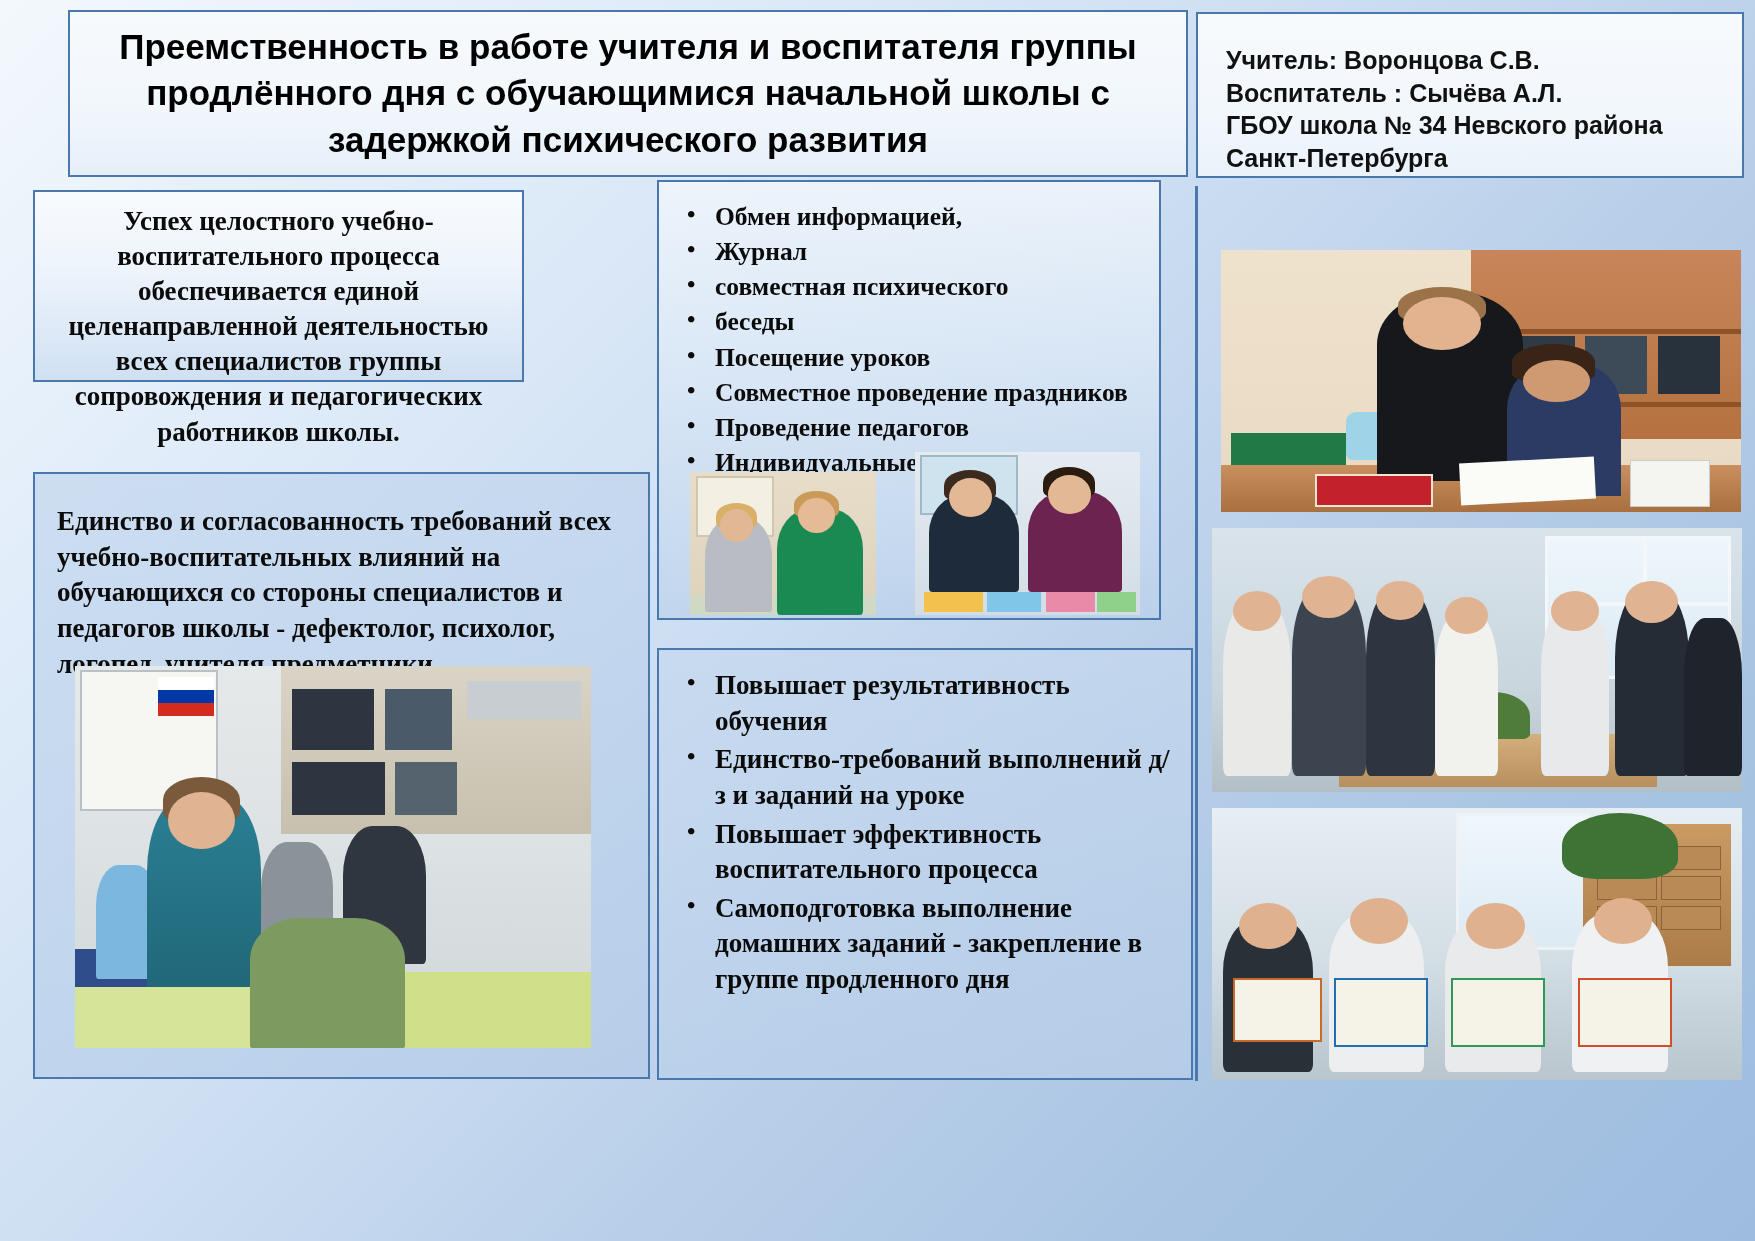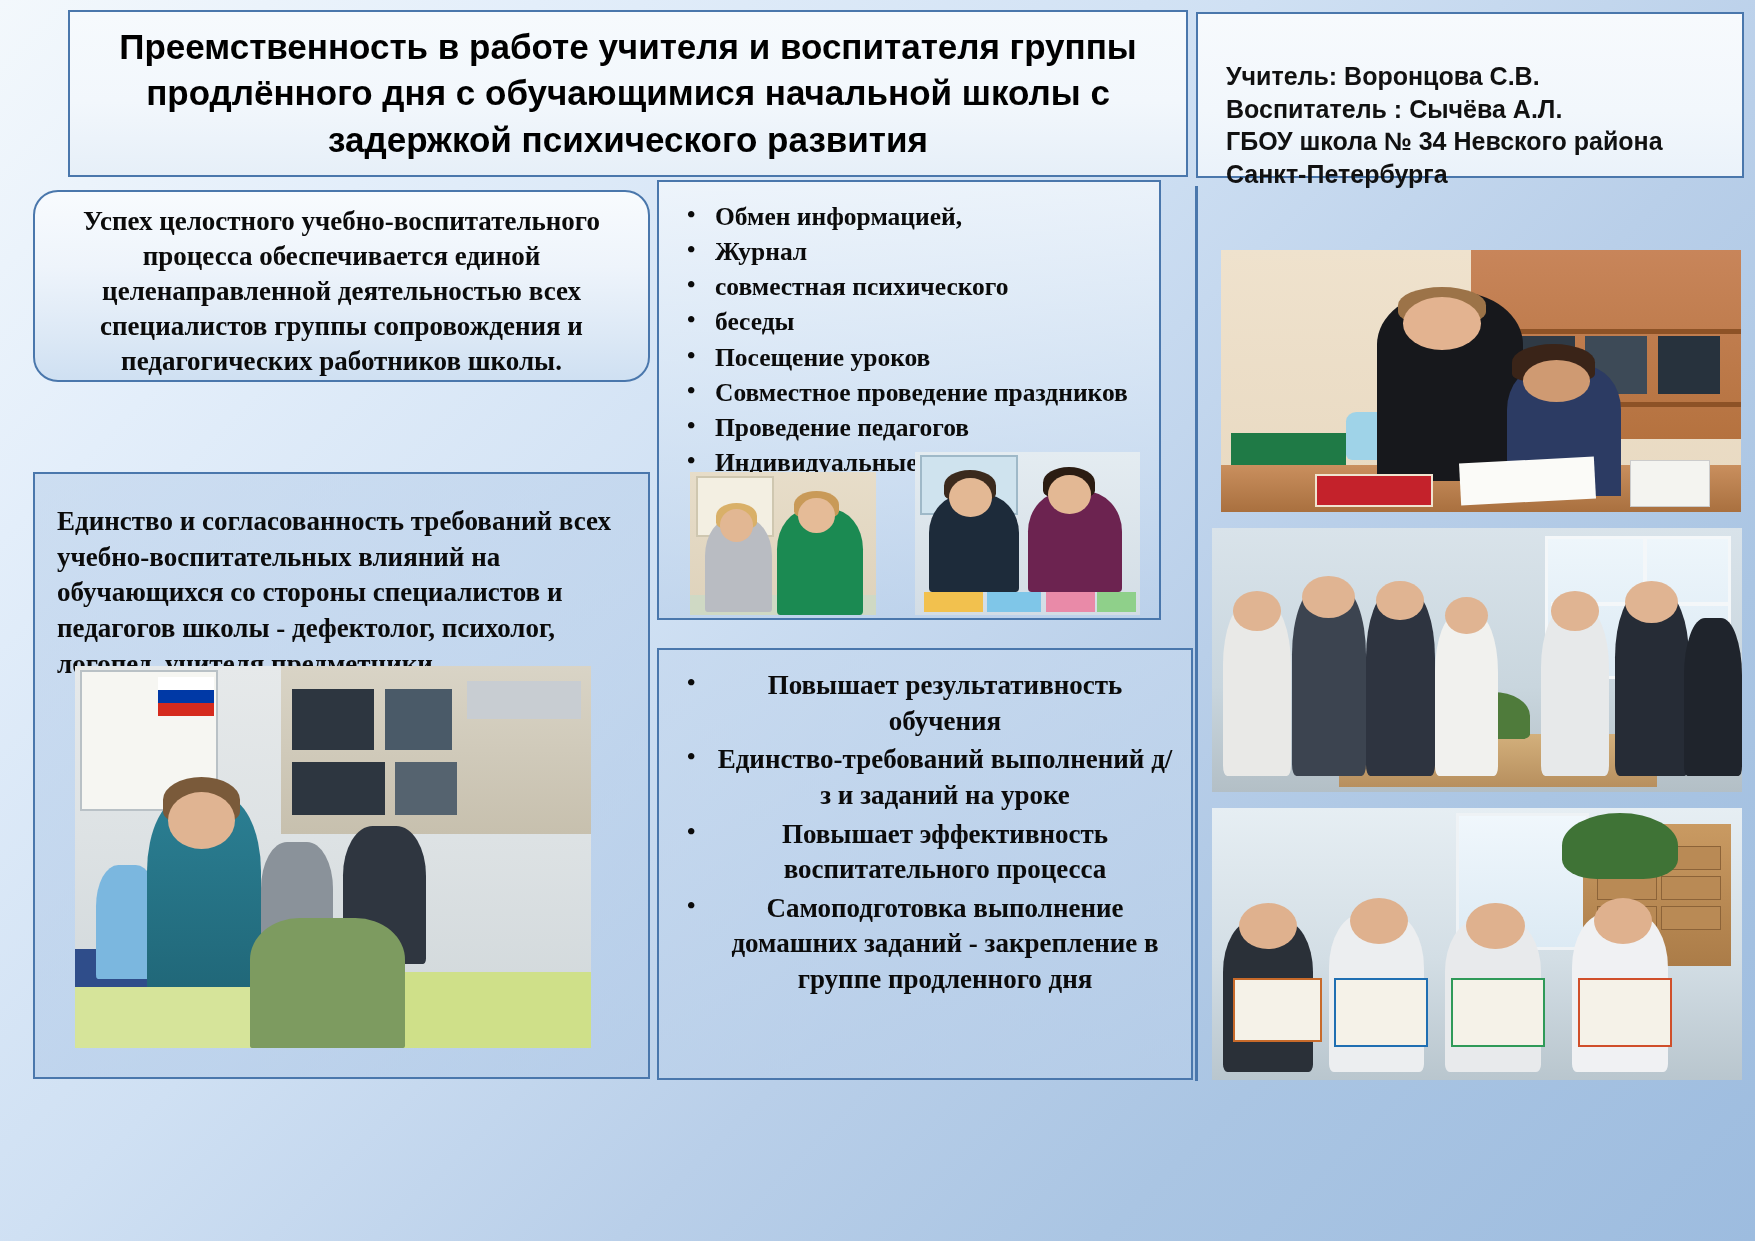--- a/index.html
+++ b/index.html
@@ -58,32 +58,30 @@
     background: linear-gradient(180deg, #f7fafd 0%, #f2f7fc 60%, #eaf2fa 100%);
     padding: 30px 0 0 28px;
   }
   .author-text {
     font-family: "Liberation Sans", "DejaVu Sans", sans-serif;
     font-weight: bold;
     font-size: 25px;
     line-height: 1.30;
     color: #111111;
     white-space: pre-line;
-    margin-top: 16px;
   }
 
   
   .lbox1 {
     left: 33px;
     top: 190px;
-    width: 617px;
+    width: 491px;
     height: 192px;
     background: linear-gradient(180deg, #f8fbfe 0%, #eef4fb 40%, #dde9f6 75%, #cfe0f2 100%);
     padding: 12px 14px 13px 14px;
-    border-radius: 25px;
   }
   .lbox1 p {
     margin: 0;
     font-weight: bold;
     font-size: 27px;
     line-height: 1.30;
     text-align: center;
     color: #0b0b0b;
   }
 
@@ -134,21 +132,20 @@
     margin-bottom: 2px;
     font-weight: bold;
     font-size: 25.5px;
     line-height: 1.30;
     color: #0b0b0b;
   }
   ul.bullets.big li {
     font-size: 27px;
     line-height: 1.32;
     margin-bottom: 3px;
-    text-align: center;
   }
   ul.bullets li::before {
     content: "\2022";
     position: absolute;
     left: 10px;
     top: -1px;
     font-size: 24px;
     color: #0b0b0b;
   }
 

